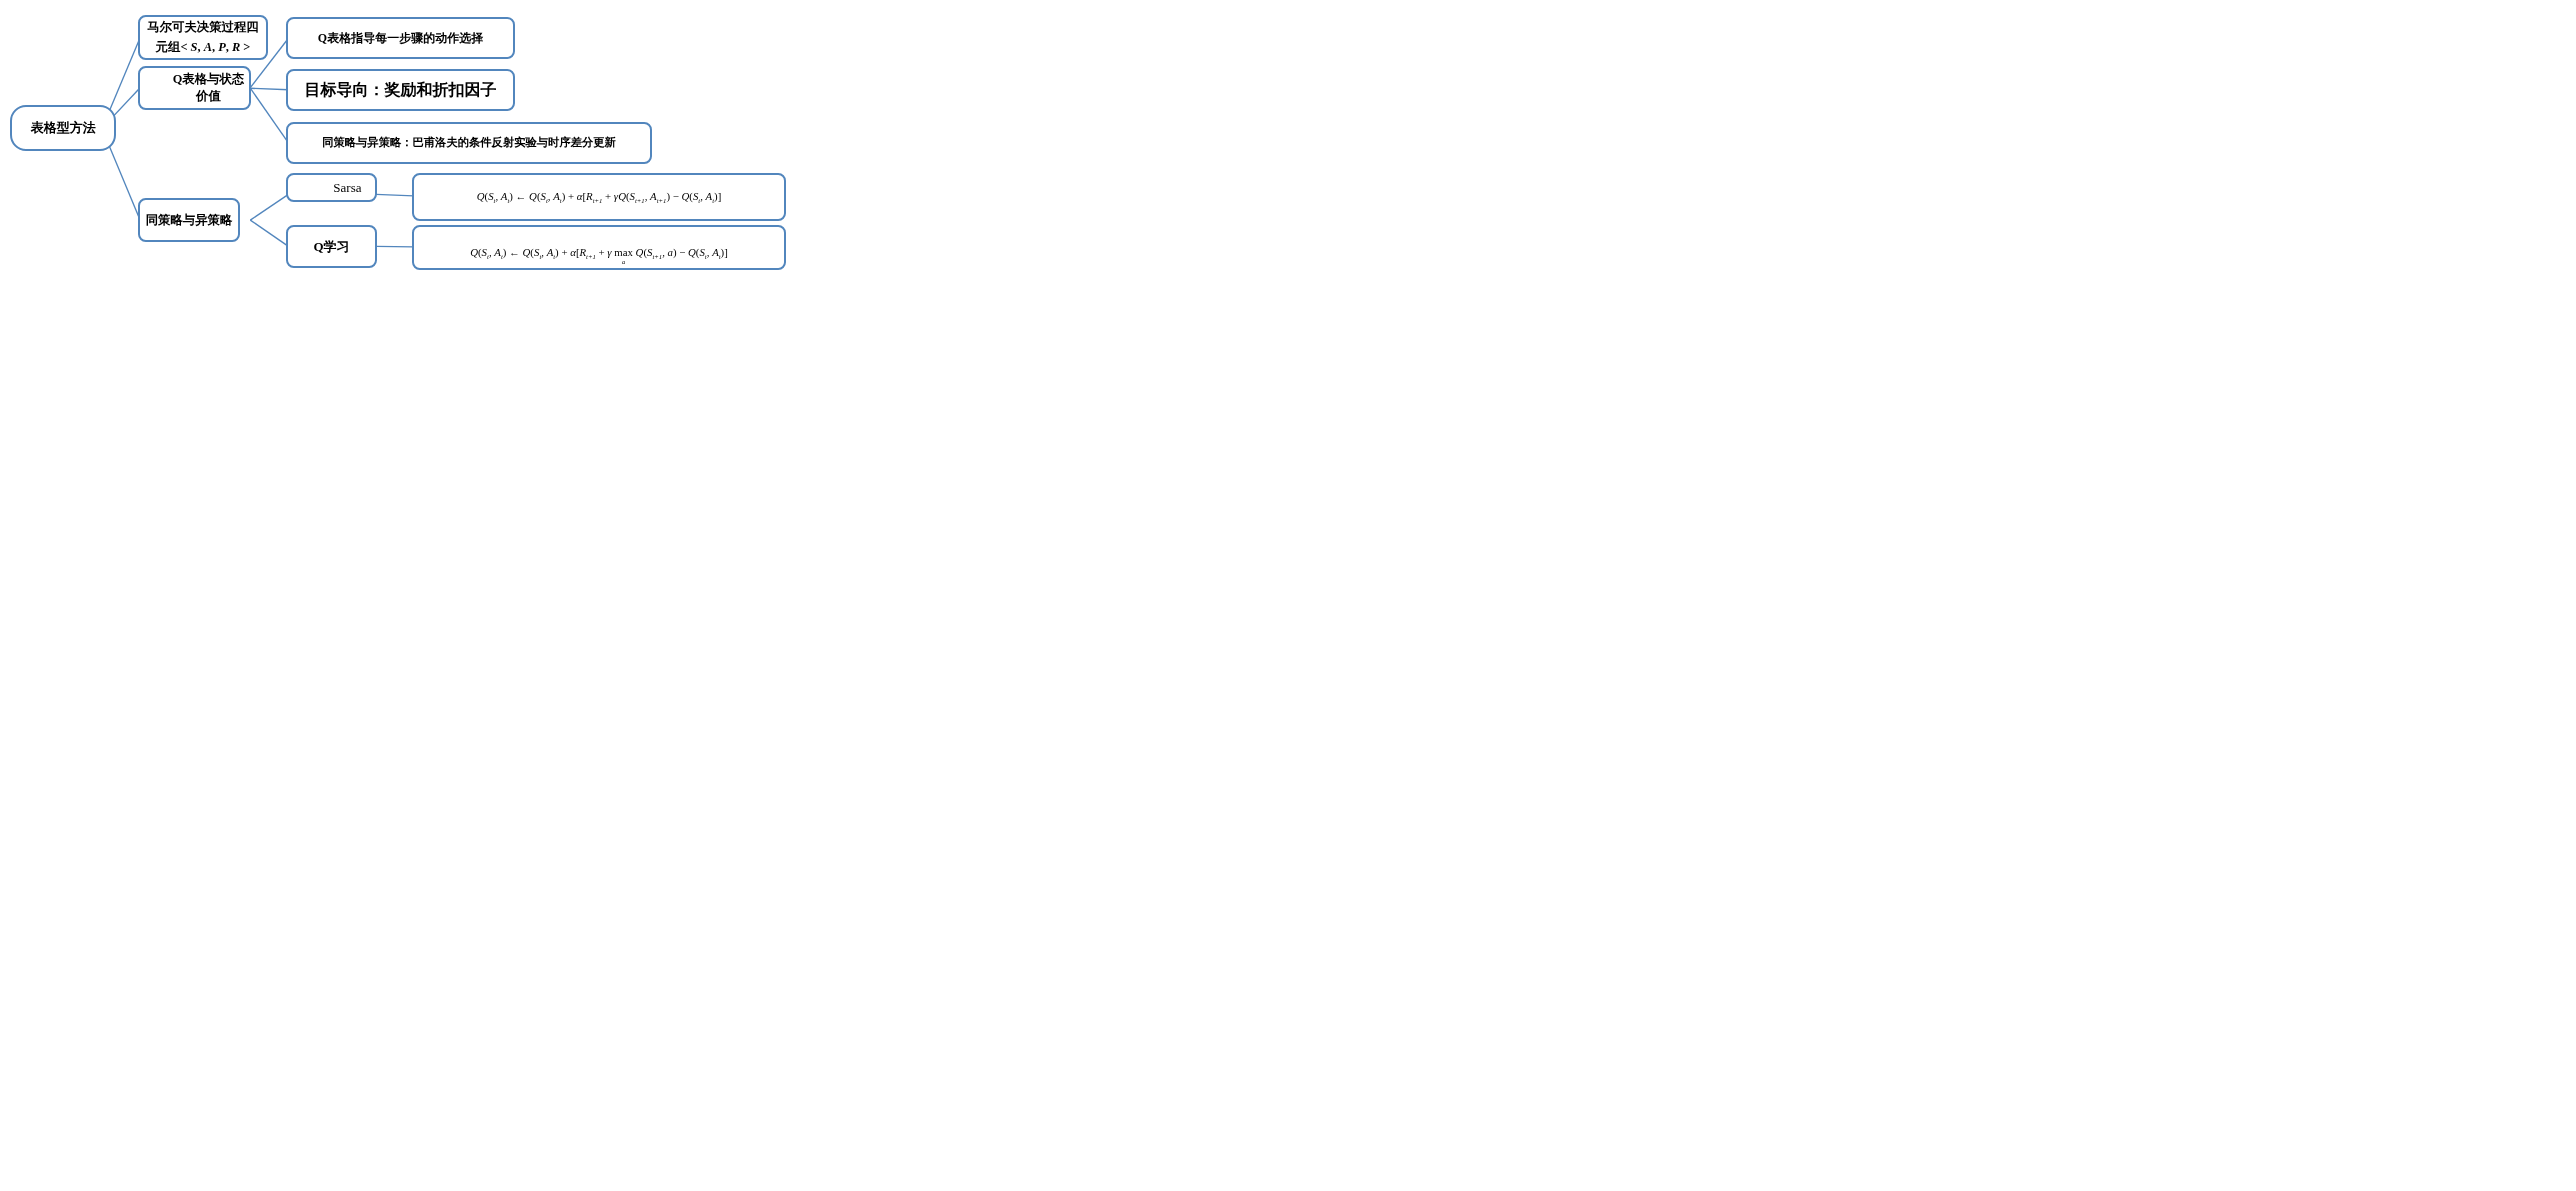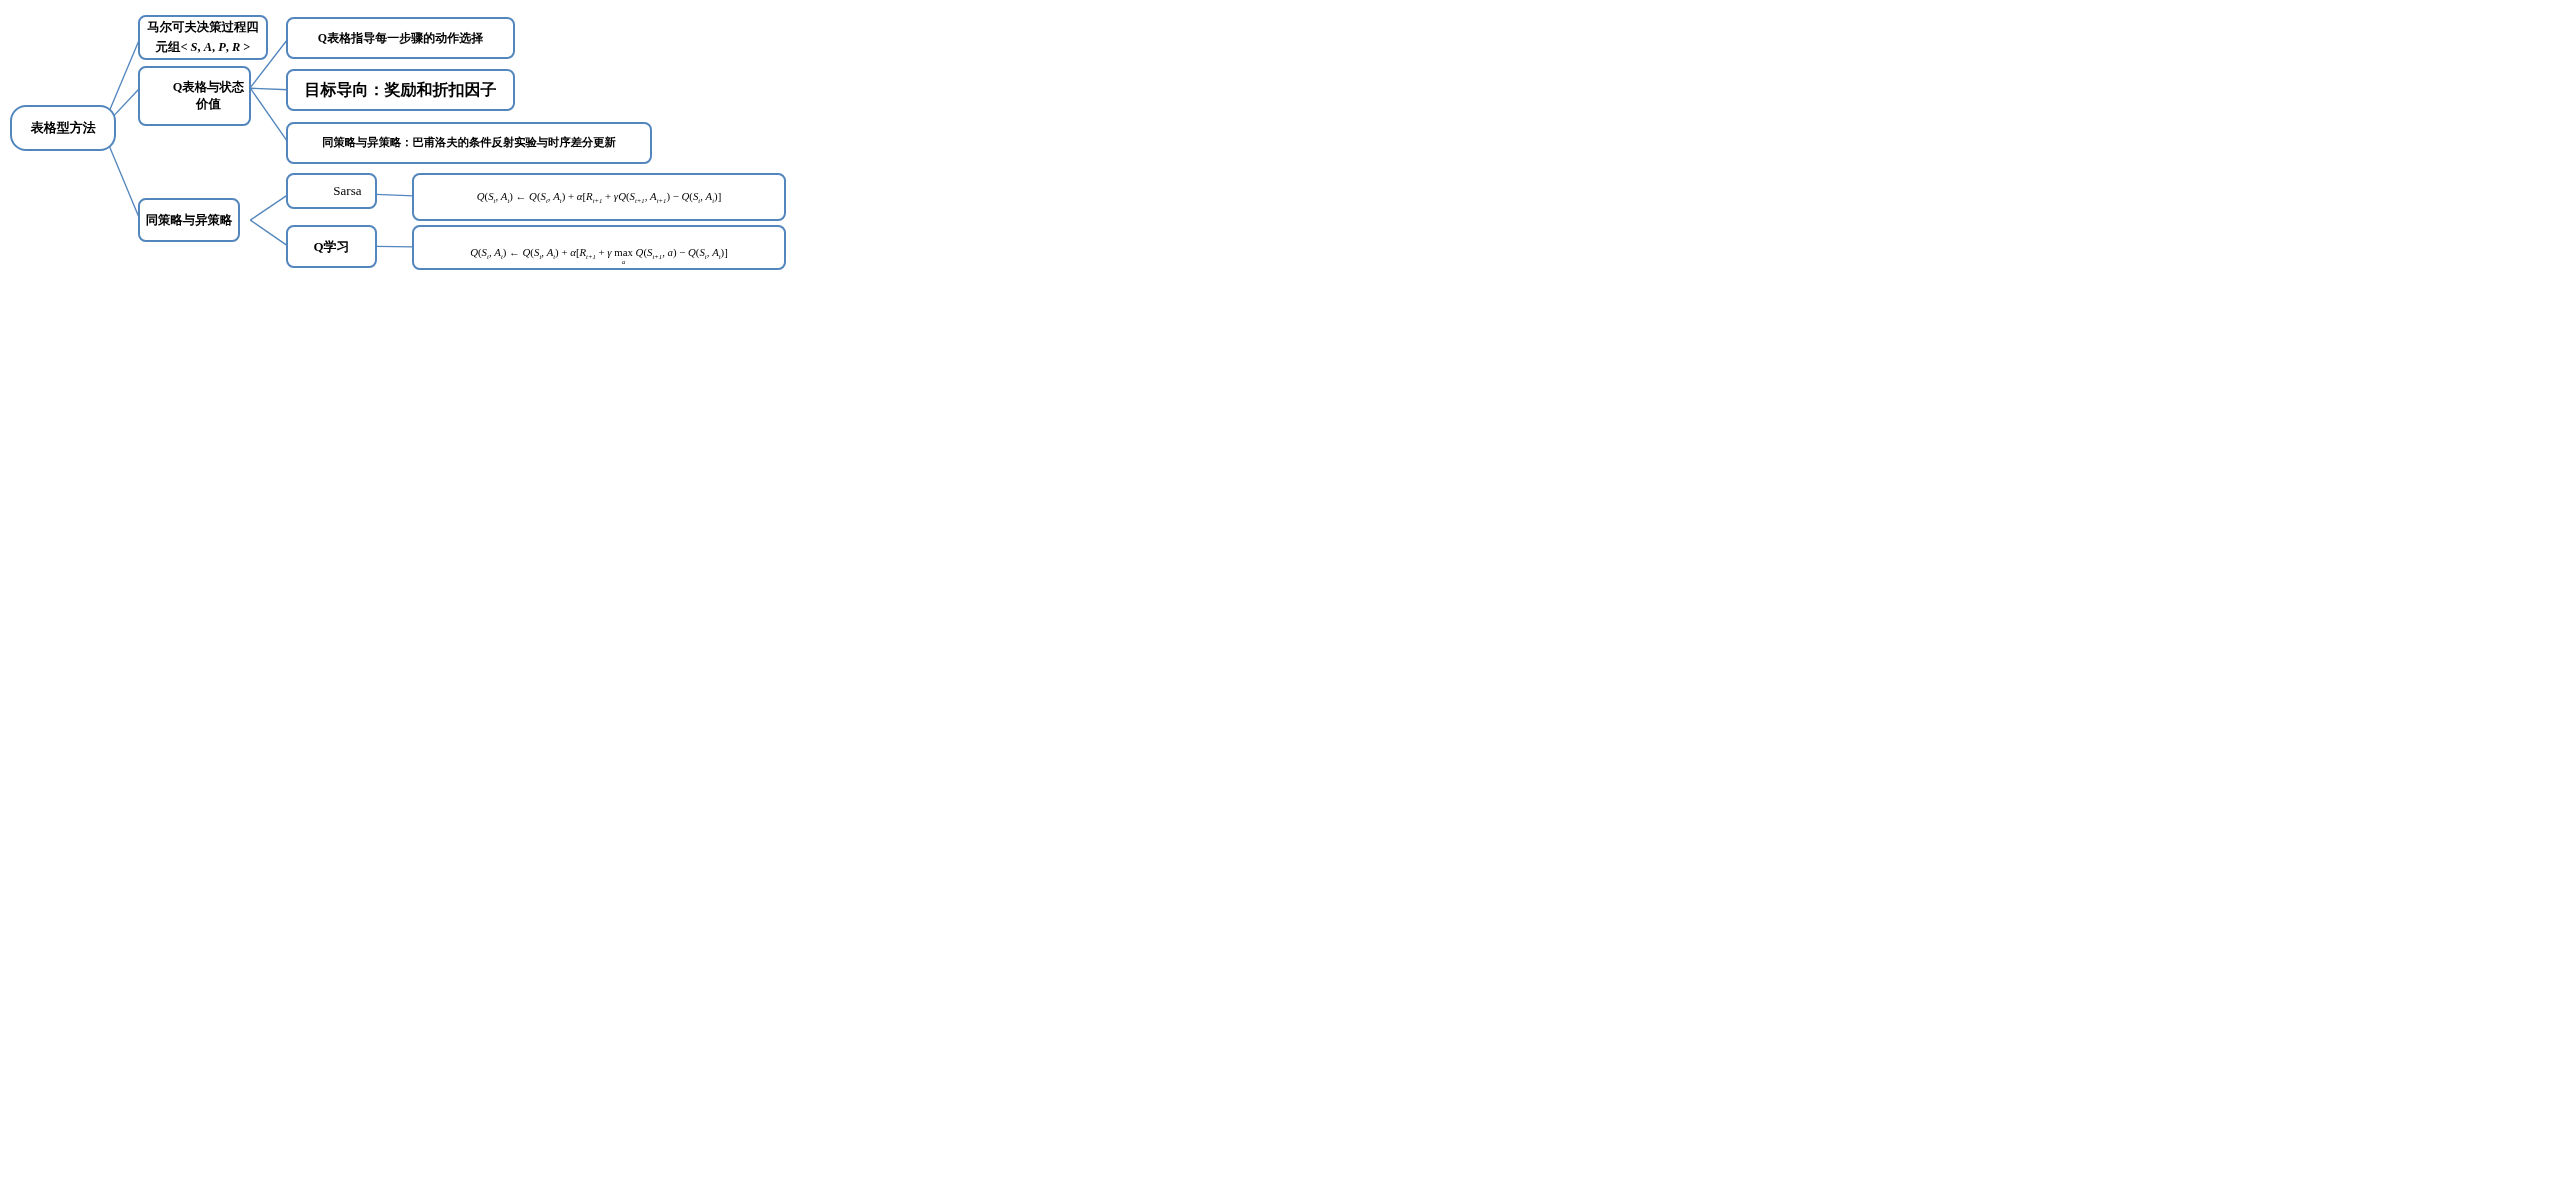--- a/index.html
+++ b/index.html
@@ -51,41 +51,41 @@
     <span>表格型方法</span>
   </div>
 
   <div class="node cjk two-line" style="left:138px; top:15px; width:130px; height:45px; font-size:12.4px;">
     <div>
       <div>马尔可夫决策过程四</div>
       <div>元组&lt; <span class="it">S</span>, <span class="it">A</span>, <span class="it">P</span>, <span class="it">R</span> &gt;</div>
     </div>
   </div>
 
-  <div class="node cjk" style="left:138px; top:66px; width:113px; height:60px; font-size:12.4px;padding-left:32px;">
+  <div class="node cjk" style="left:138px; top:66px; width:113px; height:44px; font-size:12.4px;padding-left:32px;">
     <span>Q表格与状态价值</span>
   </div>
 
   <div class="node cjk" style="left:286px; top:17px; width:229px; height:42px; font-size:12px;">
     <span>Q表格指导每一步骤的动作选择</span>
   </div>
 
   <div class="node cjk" style="left:286px; top:69px; width:229px; height:42px; font-size:16px;">
     <span>目标导向：奖励和折扣因子</span>
   </div>
 
   <div class="node cjk" style="left:286px; top:122px; width:366px; height:42px; font-size:11.3px;">
     <span>同策略与异策略：巴甫洛夫的条件反射实验与时序差分更新</span>
   </div>
 
   <div class="node cjk" style="left:138px; top:198px; width:102px; height:44px; font-size:12.4px;">
     <span>同策略与异策略</span>
   </div>
 
-  <div class="node lat" style="left:286px; top:173px; width:91px; height:36px; font-size:13px;padding-left:36px;">
+  <div class="node lat" style="left:286px; top:173px; width:91px; height:29px; font-size:13px;padding-left:36px;">
     <span>Sarsa</span>
   </div>
 
   <div class="node cjk" style="left:286px; top:225px; width:91px; height:43px; font-size:13px;">
     <span>Q学习</span>
   </div>
 
   <div class="node formula" style="left:412px; top:173px; width:374px; height:48px;">
     <span><span class="it">Q</span>(<span class="it">S</span><sub class="sb">t</sub>, <span class="it">A</span><sub class="sb">t</sub>) ← <span class="it">Q</span>(<span class="it">S</span><sub class="sb">t</sub>, <span class="it">A</span><sub class="sb">t</sub>) + <span class="it">α</span>[<span class="it">R</span><sub class="sb">t+1</sub> + <span class="it">γ</span><span class="it">Q</span>(<span class="it">S</span><sub class="sb">t+1</sub>, <span class="it">A</span><sub class="sb">t+1</sub>) − <span class="it">Q</span>(<span class="it">S</span><sub class="sb">t</sub>, <span class="it">A</span><sub class="sb">t</sub>)]</span>
   </div>

